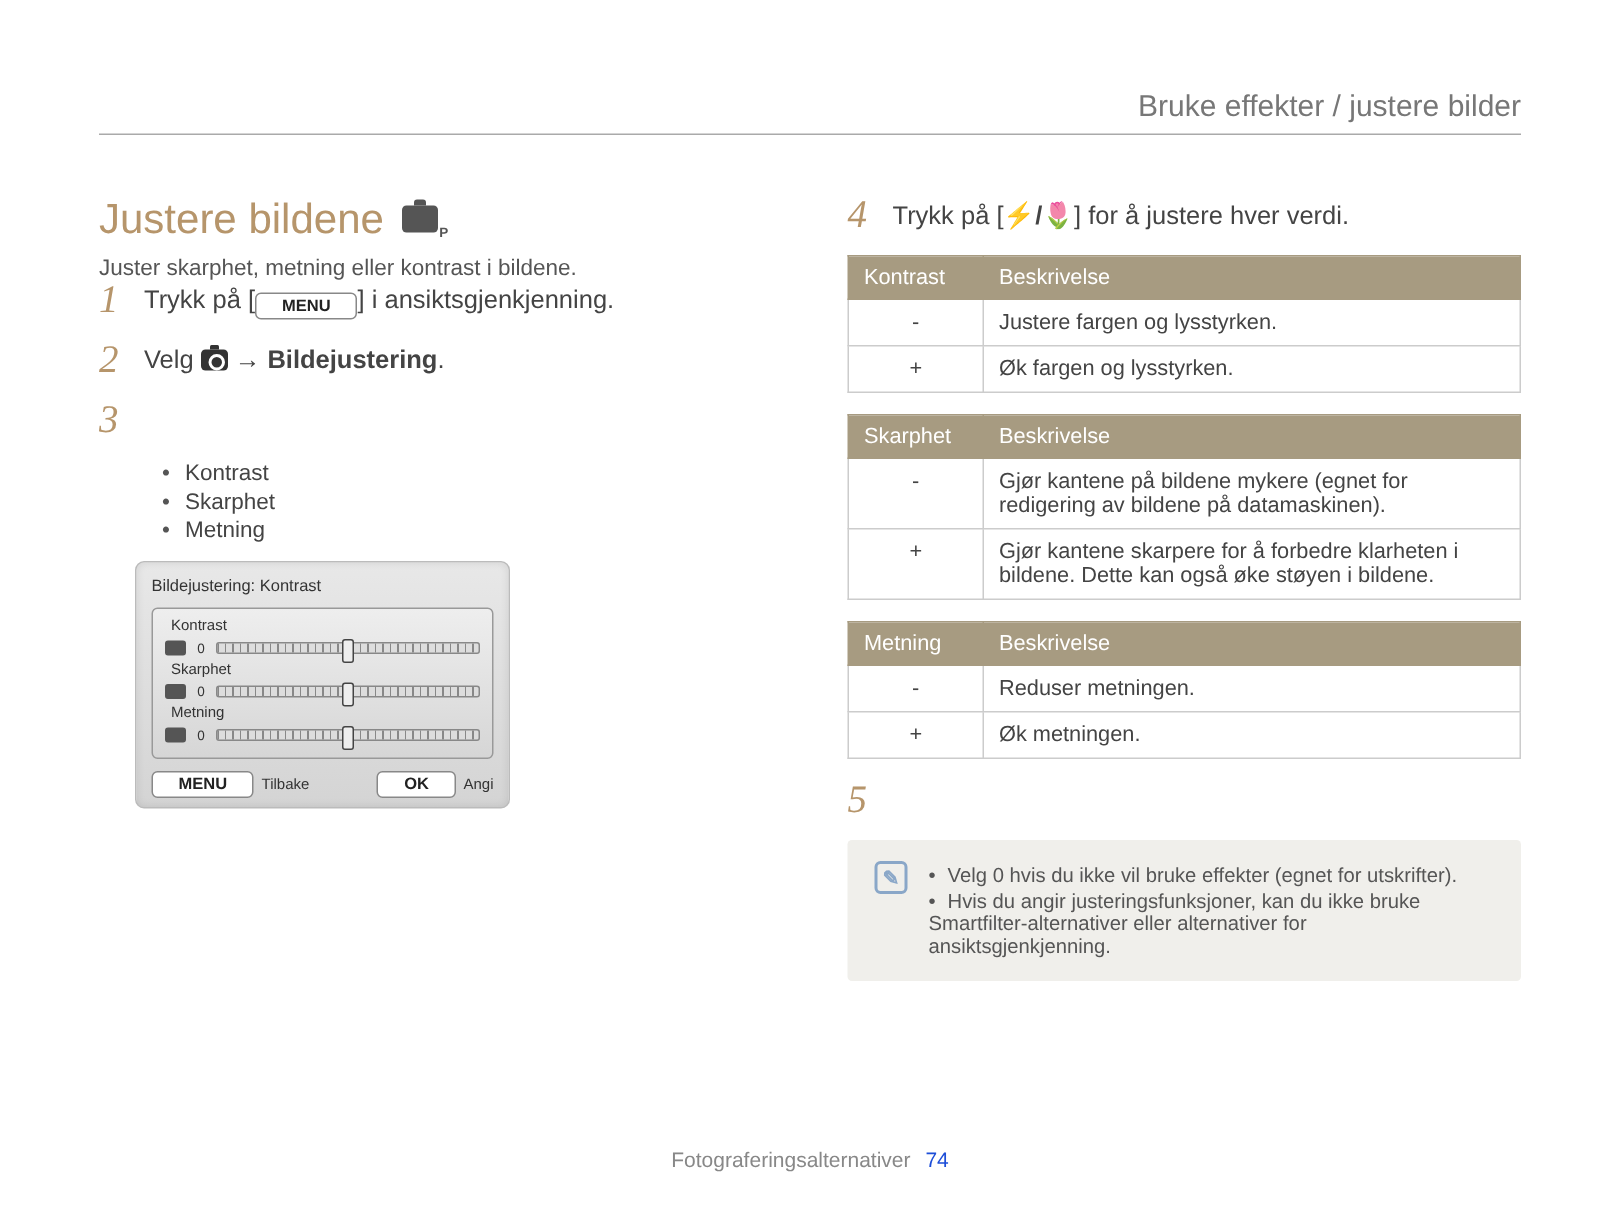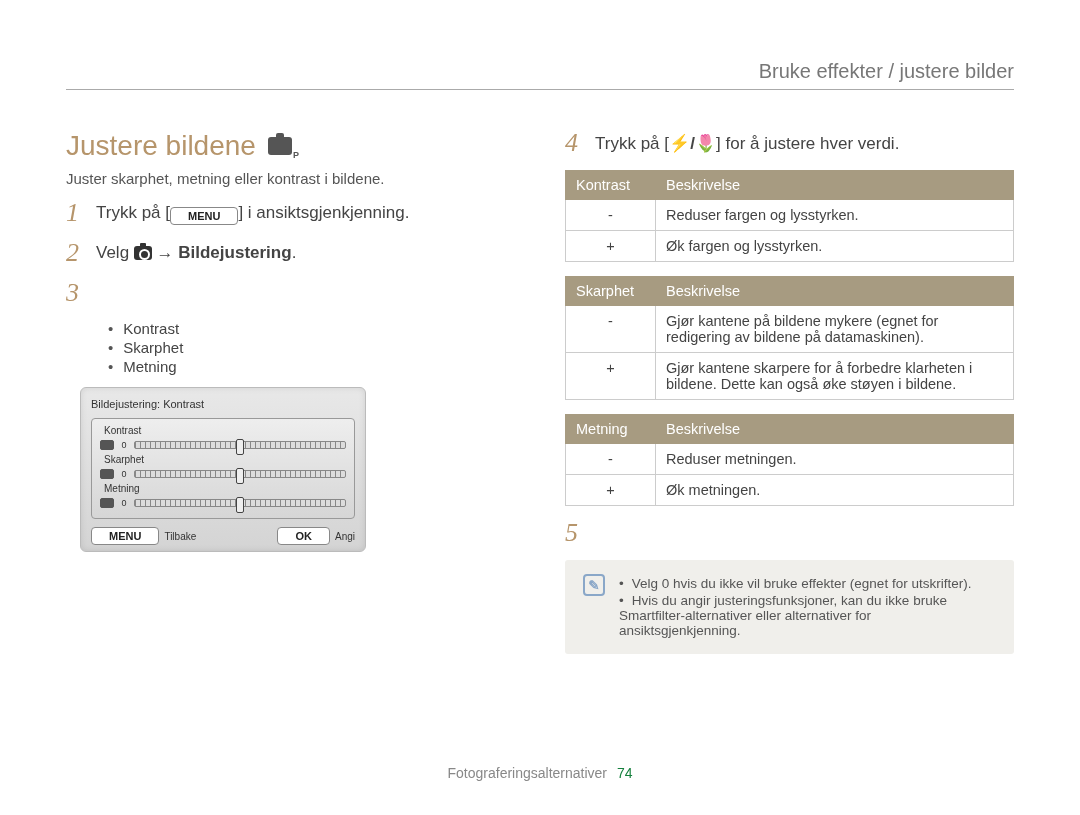--- a/index.html
+++ b/index.html
@@ -42,21 +42,21 @@
     border-radius: 3px;
     position: relative;
     display: inline-block;
   }
   .mode-icon::before{
     content:""; position:absolute; top:-4px; left:8px; width:8px; height:4px; background:#555; border-radius:2px 2px 0 0;
   }
   .mode-icon::after{
     content:"P"; position:absolute; right:-7px; bottom:-5px; font-size:9px; font-weight:bold; color:#555;
   }
-  .subtitle { font-size: 15px; color:#555; margin-bottom: 13px; }
+  .subtitle { font-size: 15px; color:#555; margin-bottom: 0; }
   .step {
     display: flex;
     align-items: flex-start;
     gap: 12px;
     margin-bottom: 14px;
     font-size: 17px;
     color:#444;
   }
   .step-num {
     font-family: Georgia, 'Times New Roman', serif;
@@ -78,22 +78,22 @@
     display:inline-block; width:18px; height:14px; background:#333; border-radius:3px; position:relative; vertical-align:-2px;
   }
   .camera-glyph::before{content:"";position:absolute;top:3px;left:5px;width:7px;height:7px;border:2px solid #fff;border-radius:50%;}
   .camera-glyph::after{content:"";position:absolute;top:-3px;left:6px;width:6px;height:3px;background:#333;border-radius:1px 1px 0 0;}
 
   .bullets { margin: 2px 0 12px 42px; }
   .bullets li { list-style: none; margin: 2px 0; font-size:15px; color:#444;}
   .bullets li::before { content: "•"; margin-right: 10px; color:#555;}
 
   .screenshot {
-    width: 286px;
-    margin-left: 14px;
+    width: 250px;
+    margin-left: 24px;
     background: linear-gradient(#e8e8e8,#d4d4d4);
     border: 1px solid #bbb;
     border-radius: 6px;
     padding: 10px 10px 6px 10px;
     box-shadow: inset 0 0 6px rgba(0,0,0,0.1);
   }
   .scr-title { font-size: 11px; color:#333; margin-bottom: 8px; }
   .scr-panel {
     background: linear-gradient(#eee,#d6d6d6);
     border: 1px solid #999; border-radius:4px;
@@ -149,21 +149,21 @@
     width:22px;height:22px;border:2px solid #8aa7c8;border-radius:4px;color:#8aa7c8;font-weight:bold;display:flex;align-items:center;justify-content:center;flex-shrink:0;
   }
   .note ul{list-style:none;}
   .note li{margin:2px 0;}
   .note li::before{content:"•";margin-right:8px;}
 
   .footer{
     position:absolute; bottom:34px; left:0; right:0;
     text-align:center; font-size:14px; color:#888;
   }
-  .footer .pg{color:#15803d; margin-left:6px;}
+  .footer .pg{color:#1d4ed8; margin-left:6px;}
   .bold{font-weight:bold;}
   .flash-glyph{font-weight:bold;}
 </style>
 </head>
 <body>
 
 <div class="breadcrumb">Bruke effekter / justere bilder</div>
 
 <div class="cols">
 
@@ -248,21 +248,21 @@
     </div>
 
     <table class="opt">
       <tbody>
           <tr>
         <th>Kontrast</th>
         <th>Beskrivelse</th>
       </tr>
       <tr>
         <td>-</td>
-        <td>Reduser fargen og lysstyrken.</td>
+        <td>Justere fargen og lysstyrken.</td>
       </tr>
       <tr>
         <td>+</td>
         <td>Øk fargen og lysstyrken.</td>
       </tr>
     </tbody>
       </table>
 
     <table class="opt">
       <tbody>

